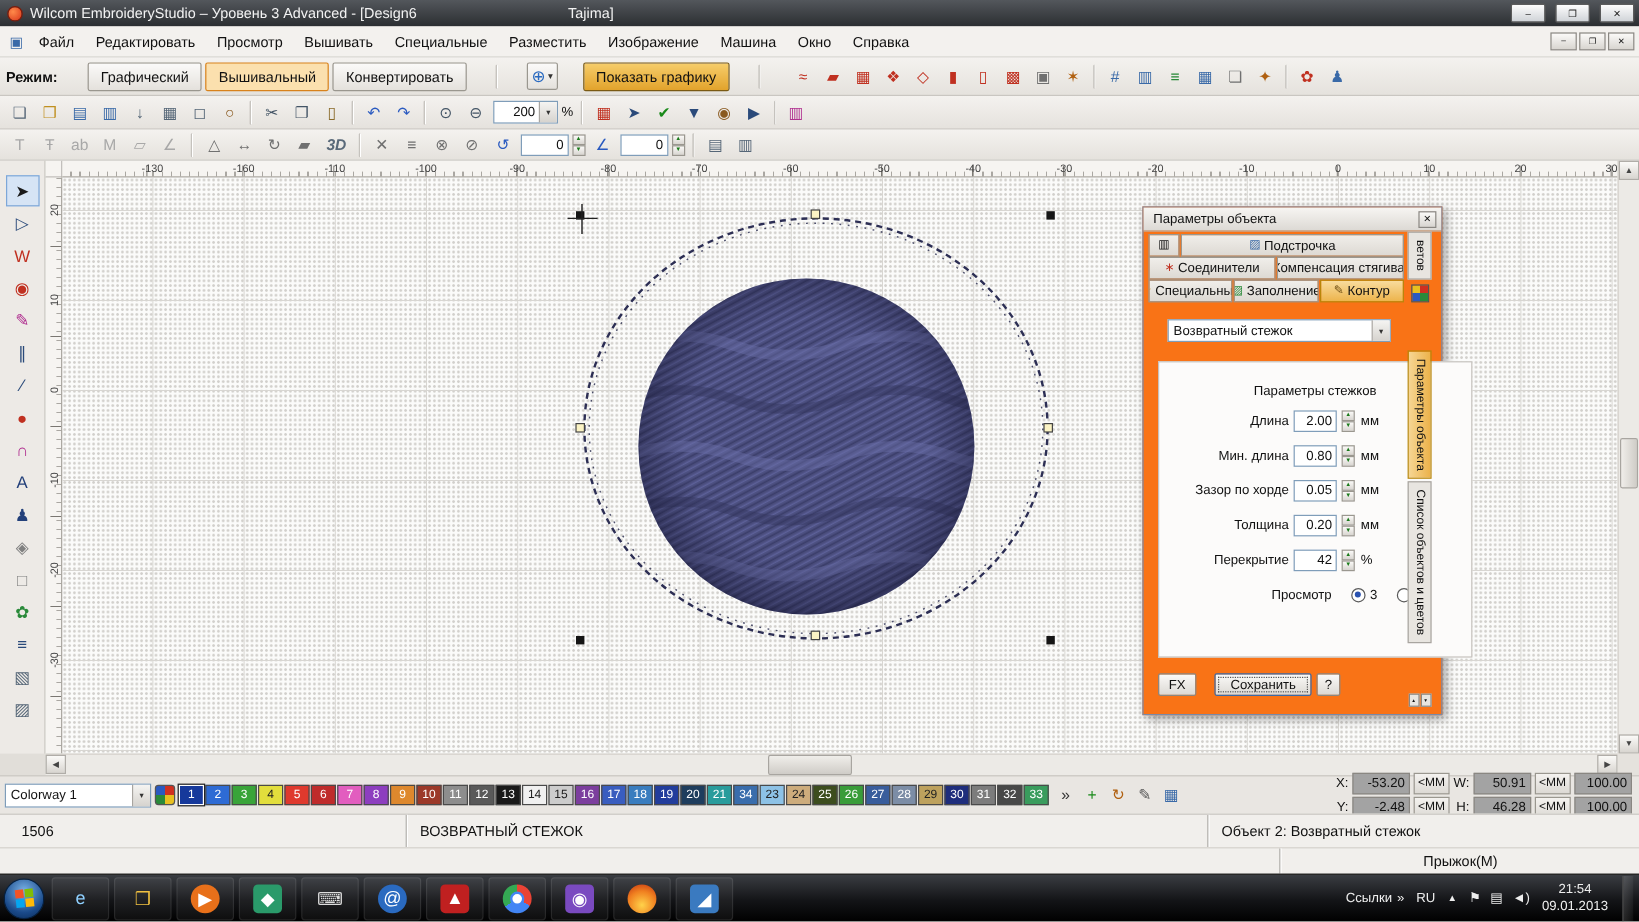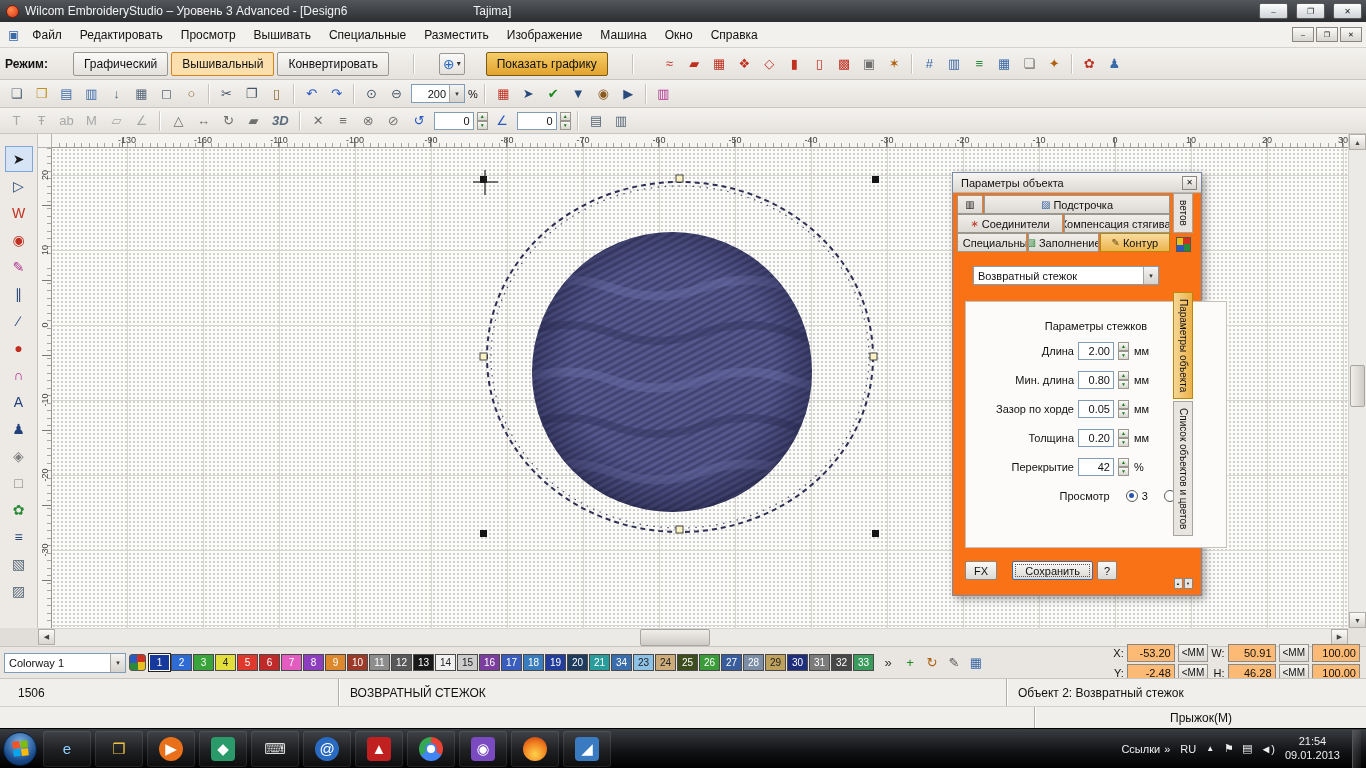--- a/index.html
+++ b/index.html
@@ -105,31 +105,31 @@
 
 #palette{position:absolute;top:646px;left:0;right:0;height:32px;background:#e9e6e2;border-top:1px solid #c9c6c1;display:flex;align-items:center;padding:0 4px;gap:3px;}
 #colorway-combo{width:122px;height:20px;}
 .wheel{width:17px;height:17px;border-radius:3px;background:conic-gradient(#d03020 0 25%,#e8c020 0 50%,#2a8a3a 0 75%,#2a5ac0 0);border:1px solid #555;}
 #swatches{display:flex;align-items:center;}
 .sw{width:21px;height:17px;display:flex;align-items:center;justify-content:center;font-size:10px;border:1px solid #4a4a4a;margin-right:1px;}
 .sw.sel{border:1px solid #fff;outline:1px solid #222;}
 .pbtn{min-width:20px;height:20px;display:flex;align-items:center;justify-content:center;font-size:13px;border:1px solid transparent;}
 #coords{margin-left:auto;display:grid;grid-template-columns:auto auto auto auto auto auto auto;gap:2px 3px;align-items:center;padding-right:2px;}
 .clabel{font-size:11px;text-align:right;}
-.cbox{background:#fdba74;border:1px solid #8a8782;height:18px;min-width:48px;display:flex;align-items:center;justify-content:flex-end;padding:0 3px;font-size:11px;}
+.cbox{background:#a3a3a3;border:1px solid #8a8782;height:18px;min-width:48px;display:flex;align-items:center;justify-content:flex-end;padding:0 3px;font-size:11px;}
 .cunit{background:linear-gradient(#f4f2ef,#dcd9d4);border:1px solid #9a978f;height:18px;display:flex;align-items:center;padding:0 3px;font-size:10px;}
 
 #status1{position:absolute;top:678px;left:0;right:0;height:28px;background:#f1efec;border-top:1px solid #c9c6c1;display:flex;align-items:center;font-size:12px;}
 #status2{position:absolute;top:706px;left:0;right:0;height:22px;background:#f1efec;border-top:1px solid #d5d2cd;display:flex;align-items:center;font-size:12px;}
 .groove{width:2px;align-self:stretch;background:#fff;border-left:1px solid #b0ada8;}
 .scell{padding:0 10px;display:flex;align-items:center;height:100%;}
 #st-count{width:338px;padding-left:18px;}
 #st-type{flex:1;}
 #st-obj{width:358px;}
-#st-prompt{width:330px;justify-content:center;}
+#st-prompt{width:298px;justify-content:center;}
 #status2 .sp{flex:1;}
 
 #taskbar{position:absolute;top:728px;left:0;right:0;height:40px;background:linear-gradient(#3a3d42,#131417 55%,#000);border-top:1px solid #000;display:flex;align-items:center;gap:3px;padding:0 3px;}
 .start-orb{width:34px;height:34px;border-radius:50%;background:radial-gradient(circle at 50% 30%,#7ab3e8,#1a4a8a 65%,#0a2a55);border:1px solid #06203f;display:flex;align-items:center;justify-content:center;margin-right:3px;flex:none;}
 .flag{display:grid;grid-template:7px 7px/7px 7px;gap:1px;transform:rotate(-6deg);}
 .flag i{display:block;}
 .flag i:nth-child(1){background:#f35325;}
 .flag i:nth-child(2){background:#81bc06;}
 .flag i:nth-child(3){background:#05a6f0;}
 .flag i:nth-child(4){background:#ffba08;}

